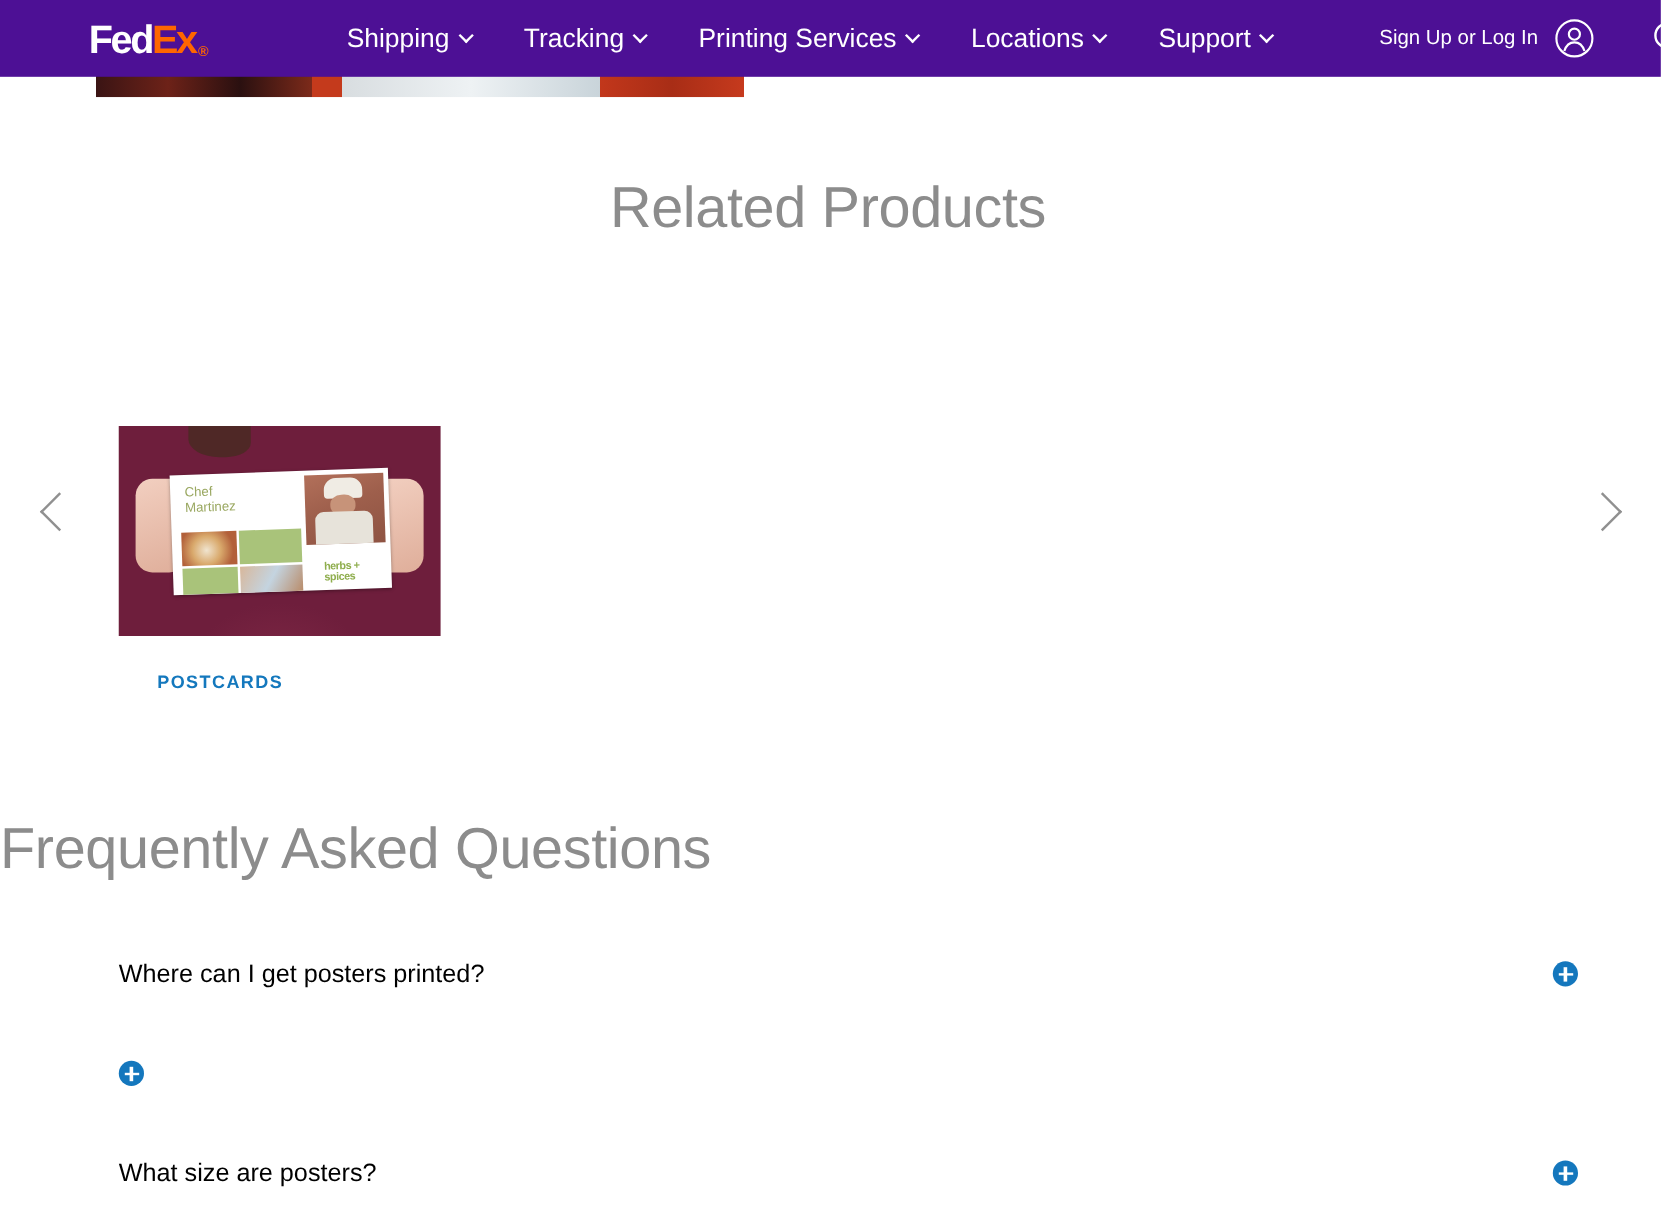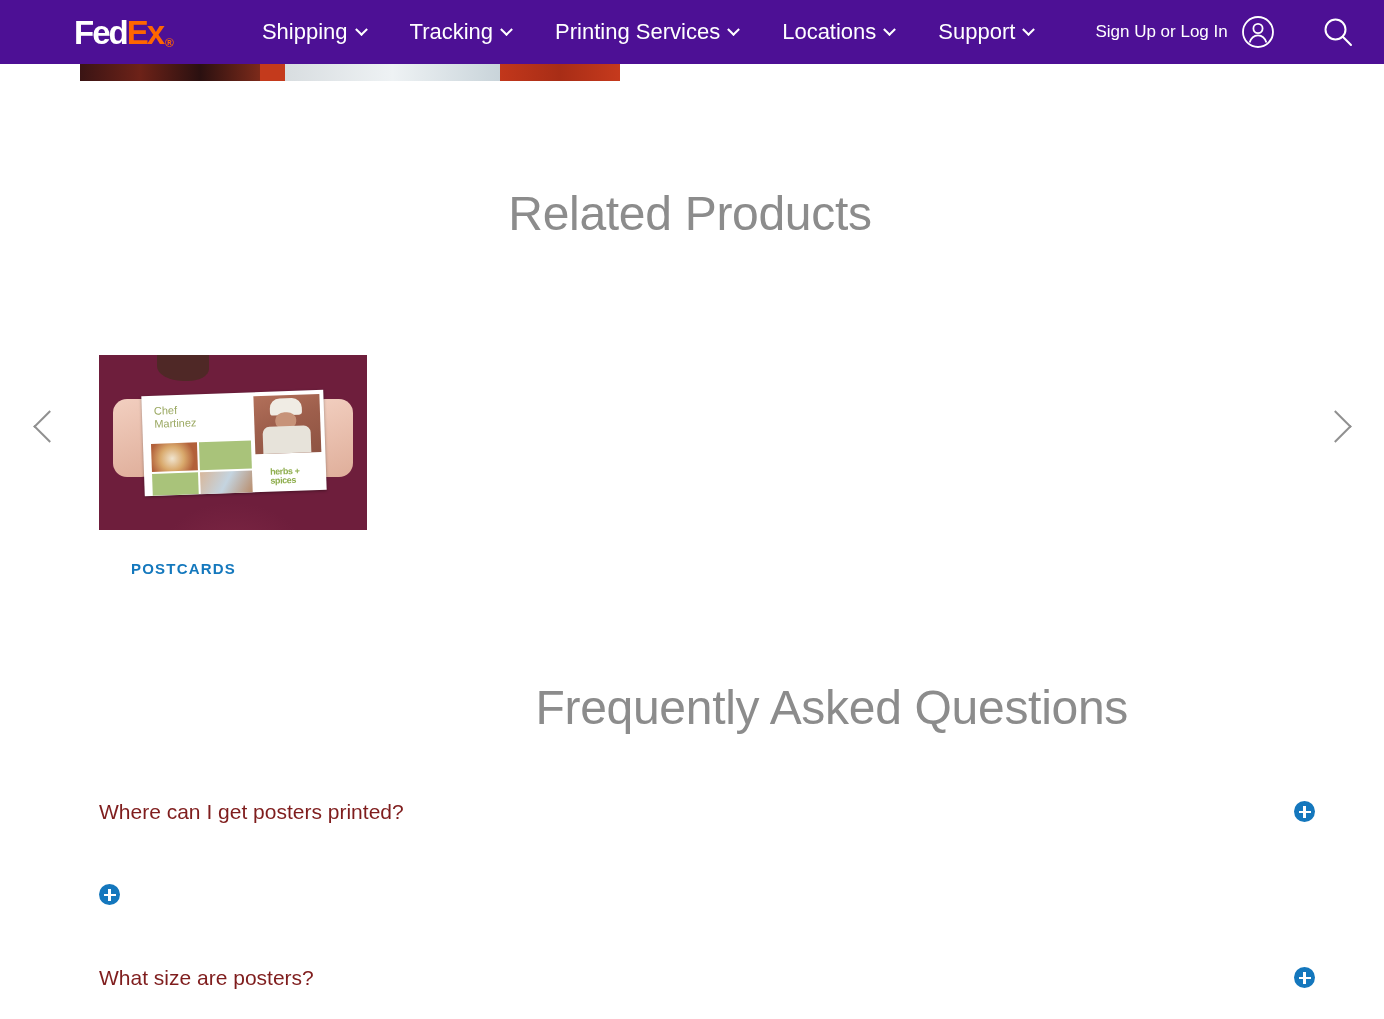--- a/index.html
+++ b/index.html
@@ -10,20 +10,21 @@
     overflow: hidden;
   }
 
   
   .navbar {
     position: absolute; top: 0; left: 0;
     width: 1384px; height: 64px;
     background: #4D1095;
     display: flex; align-items: center;
     z-index: 20;
+    gap: 27px;
   }
   .logo {
     margin-left: 74px;
     font-size: 33px; font-weight: 700;
     letter-spacing: -2.0px;
     line-height: 1;
     display: flex; align-items: flex-end;
   }
   .logo .fed { color: #ffffff; }
   .logo .ex  { color: #FF6600; }
@@ -57,21 +58,20 @@
   .strip .s2 { width: 25px;  background: #c43a1c; }
   .strip .s3 { width: 215px; background: linear-gradient(90deg,#d8dde0,#eef2f4,#c9d4da); }
   .strip .s4 { width: 120px; background: linear-gradient(90deg,#c2371b,#a82d16,#c63a1d); }
 
   
   .rp-title {
     position: absolute; top: 146px; left: 0; width: 1380px;
     text-align: center;
     font-size: 48px; font-weight: 400; color: #8C8C8C;
     letter-spacing: -0.3px;
-    margin-top: 40px;
   }
 
   .carousel { position: absolute; top: 355px; left: 0; width: 1384px; height: 245px; }
 
   .arrow {
     position: absolute; top: 55px;
     width: 34px; height: 34px; cursor: pointer;
   }
   .arrow::before {
     content: ""; position: absolute; top: 5px; left: 6px;
@@ -159,31 +159,31 @@
   .card-label {
     margin-top: 30px;
     color: #1478BD; font-size: 15px; font-weight: 700;
     letter-spacing: 1.2px;
     margin-left: 32px;
   }
 
   
   .faq-title {
     position: absolute; top: 680px; left: 0; width: 1128px;
-    text-align: right;
+    text-align: left;
     font-size: 48px; font-weight: 400; color: #8C8C8C;
     letter-spacing: -0.3px;
   }
   .faq-list { position: absolute; top: 770px; left: 99px; width: 1216px; }
   .faq-row {
     position: relative; height: 83px;
     display: flex; align-items: center; justify-content: space-between;
     cursor: pointer;
   }
-  .faq-q { font-size: 21px; color: #7f1d1d; }
+  .faq-q { font-size: 21px; color: #000000; }
   .plus {
     position: relative; width: 21px; height: 21px; border-radius: 50%;
     background: #1477BD; flex: none;
   }
   .plus::before, .plus::after {
     content: ""; position: absolute; background: #ffffff;
   }
   .plus::before { top: 9.5px; left: 4.5px; width: 12px; height: 2.4px; }
   .plus::after  { left: 9.3px; top: 4.5px; height: 12px; width: 2.4px; }
 </style>

